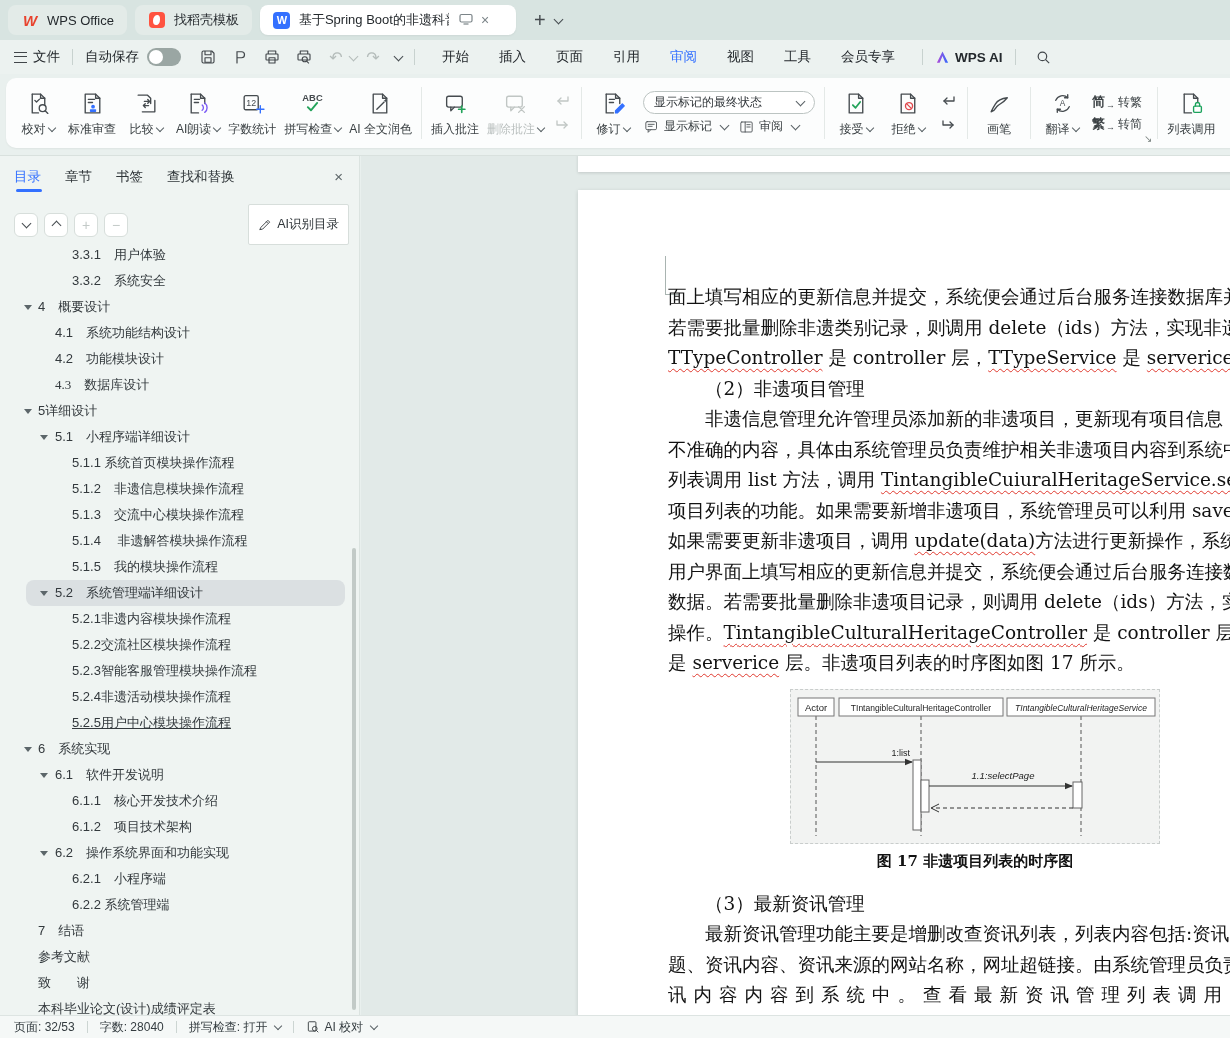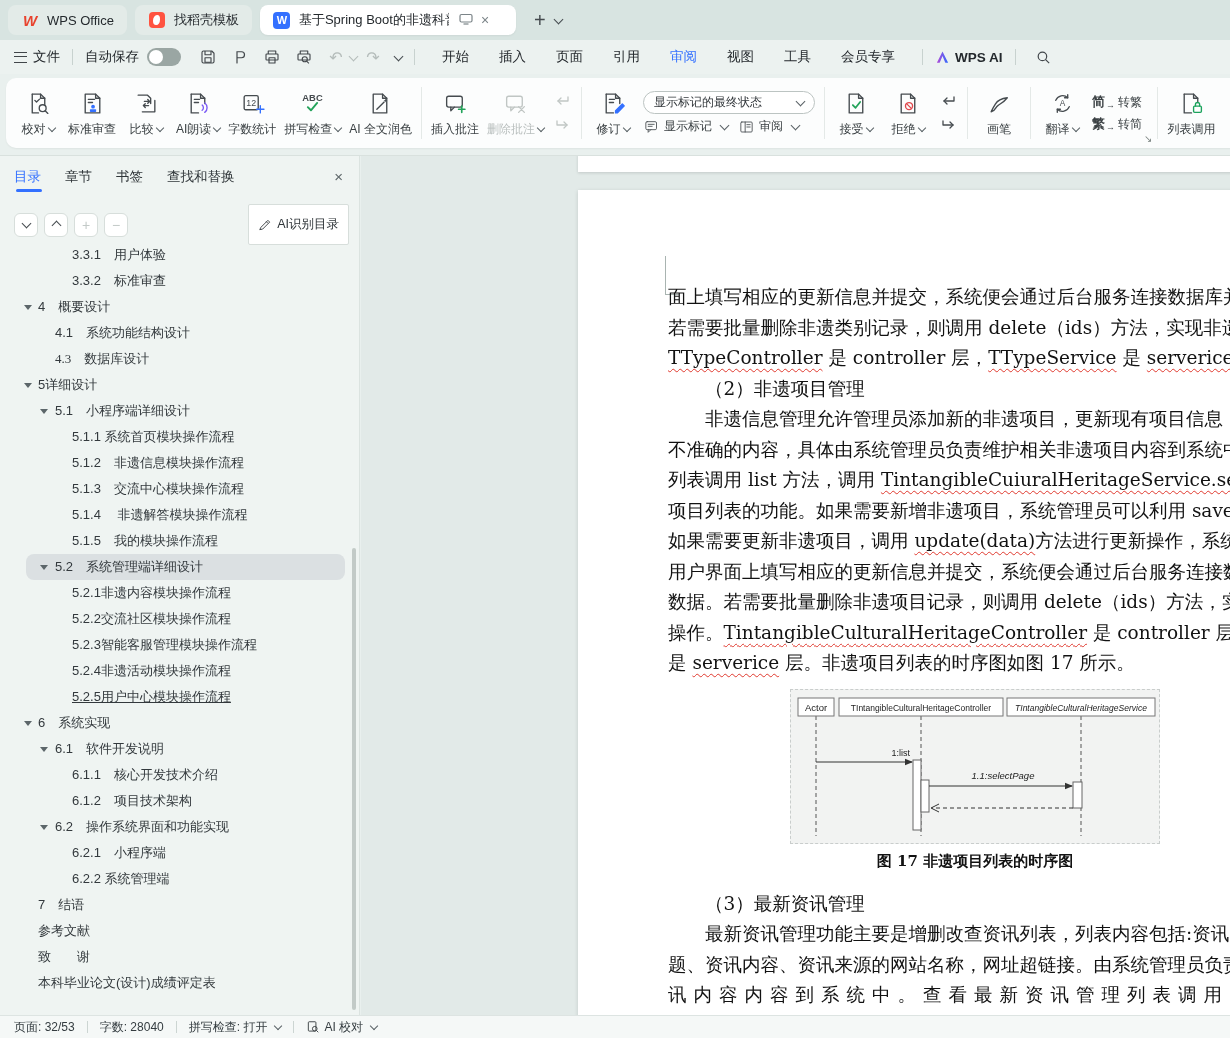--- a/index.html
+++ b/index.html
@@ -508,23 +508,24 @@
     <span class="aibtn">
       <svg width="14" height="14" viewBox="0 0 24 24" fill="none" stroke="#3a4043" stroke-width="1.6">
           <path d="M3 20l5-1L20 7l-3-3L5 16z"></path>
           <path d="M14 6l3 3"></path>
         </svg>
       <span>AI识别目录</span>
     </span>
   </div>
   <div class="toclist" id="toc-list">
       <div class="toc-row" style="padding-left: 72px;"><span>3.3.1　用户体验</span></div>
-      <div class="toc-row" style="padding-left: 72px;"><span>3.3.2　标准审查</span></div>
+      <div class="toc-row" style="padding-left: 72px;"><span>3.3.2　系统安全</span></div>
       <div class="toc-row" style="padding-left: 38px;"><span class="tarr" style="left: 24px;"></span><span>4　概要设计</span></div>
       <div class="toc-row" style="padding-left: 55px;"><span>4.1　系统功能结构设计</span></div>
+      <div class="toc-row" style="padding-left: 55px;"><span>4.2　功能模块设计</span></div>
       <div class="toc-row" style="padding-left: 55px; font-family: Liberation Serif, serif;"><span>4.3　数据库设计</span></div>
       <div class="toc-row" style="padding-left: 38px;"><span class="tarr" style="left: 24px;"></span><span>5详细设计</span></div>
       <div class="toc-row" style="padding-left: 55px;"><span class="tarr" style="left: 40px;"></span><span>5.1　小程序端详细设计</span></div>
       <div class="toc-row" style="padding-left: 72px;"><span>5.1.1 系统首页模块操作流程</span></div>
       <div class="toc-row" style="padding-left: 72px;"><span>5.1.2　非遗信息模块操作流程</span></div>
       <div class="toc-row" style="padding-left: 72px;"><span>5.1.3　交流中心模块操作流程</span></div>
       <div class="toc-row" style="padding-left: 72px;"><span>5.1.4　 非遗解答模块操作流程</span></div>
       <div class="toc-row" style="padding-left: 72px;"><span>5.1.5　我的模块操作流程</span></div>
       <div class="toc-row sel" style="padding-left: 29px;"><span class="tarr" style="left: 14px;"></span><span>5.2　系统管理端详细设计</span></div>
       <div class="toc-row" style="padding-left: 72px;"><span>5.2.1非遗内容模块操作流程</span></div>

